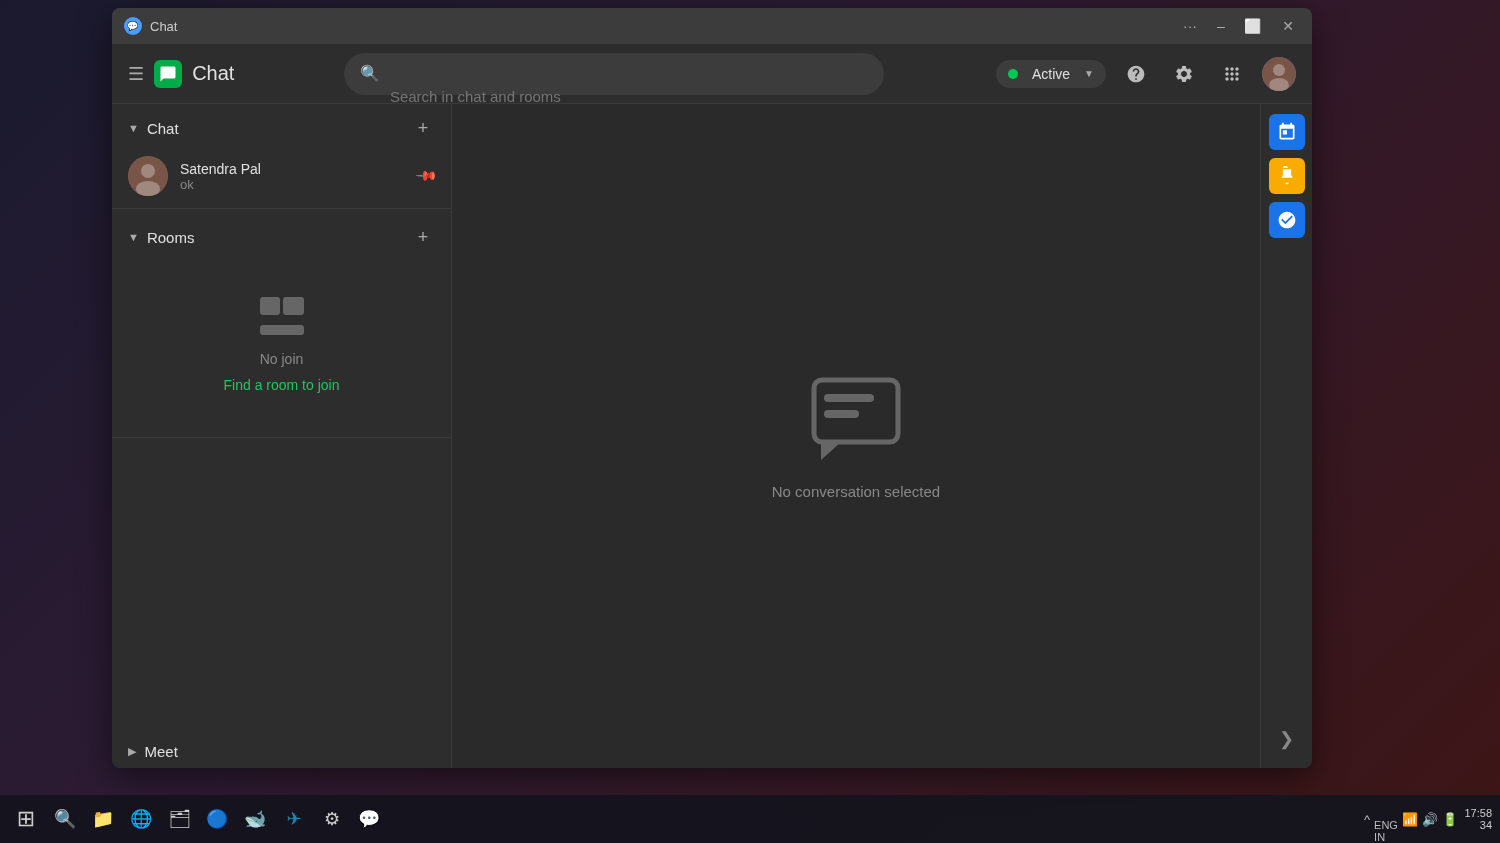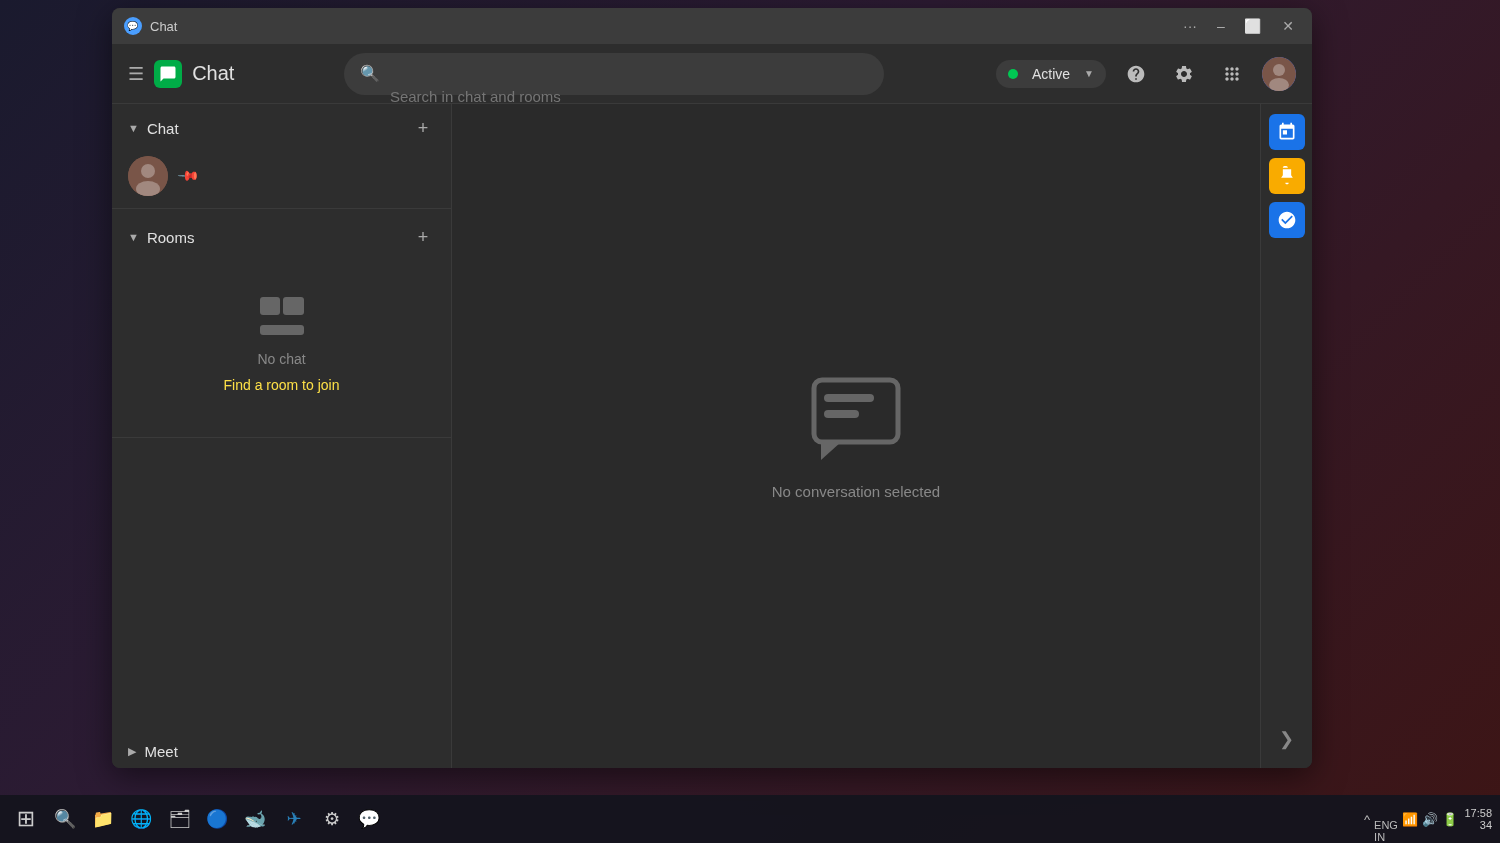--- a/index.html
+++ b/index.html
@@ -306,21 +306,21 @@
       align-items: center;
       justify-content: center;
       padding: 40px 20px;
       gap: 10px;
     }
     .no-rooms-text {
       color: #888;
       font-size: 14px;
     }
     .no-rooms-link {
-      color: #fde047;
+      color: #22c55e;
       font-size: 14px;
       cursor: pointer;
       text-decoration: none;
     }
 
     
     .rooms-grid-icon {
       width: 44px;
       height: 44px;
       display: grid;
@@ -542,40 +542,44 @@
         </div>
 
         <div class="chat-item">
           <div class="chat-avatar">
             <svg width="40" height="40" viewBox="0 0 40 40">
               <circle cx="20" cy="20" r="20" fill="#795548"></circle>
               <circle cx="20" cy="15" r="7" fill="#a1887f"></circle>
               <ellipse cx="20" cy="33" rx="12" ry="8" fill="#a1887f"></ellipse>
             </svg>
           </div>
+          <div class="chat-info">
+            <div class="chat-name">Satendra Pal</div>
+            <div class="chat-preview">ok</div>
+          </div>
           <span class="pin-icon">📌</span>
         </div>
 
         <div class="divider"></div>
 
         <div class="section-header">
           <div class="section-header-left">
             <span class="section-chevron">▼</span>
             <span class="section-title">Rooms</span>
           </div>
           <div class="section-add">+</div>
         </div>
 
         <div class="no-rooms">
           <div class="rooms-grid-icon">
             <div class="gi-cell" style="height:18px;border-radius:3px;background:#666;"></div>
             <div class="gi-cell" style="height:18px;border-radius:3px;background:#666;"></div>
             <div class="gi-cell gi-wide" style="height:10px;border-radius:3px;background:#666;grid-column:span 2;"></div>
           </div>
-          <div class="no-rooms-text">No chat</div>
+          <div class="no-rooms-text">No join</div>
           <a class="no-rooms-link" href="#">Find a room to join</a>
         </div>
 
         <div class="divider"></div>
 
         <div class="section-header meet-section">
           <div class="section-header-left">
             <span class="section-chevron">▶</span>
             <span class="section-title">Meet</span>
           </div>

